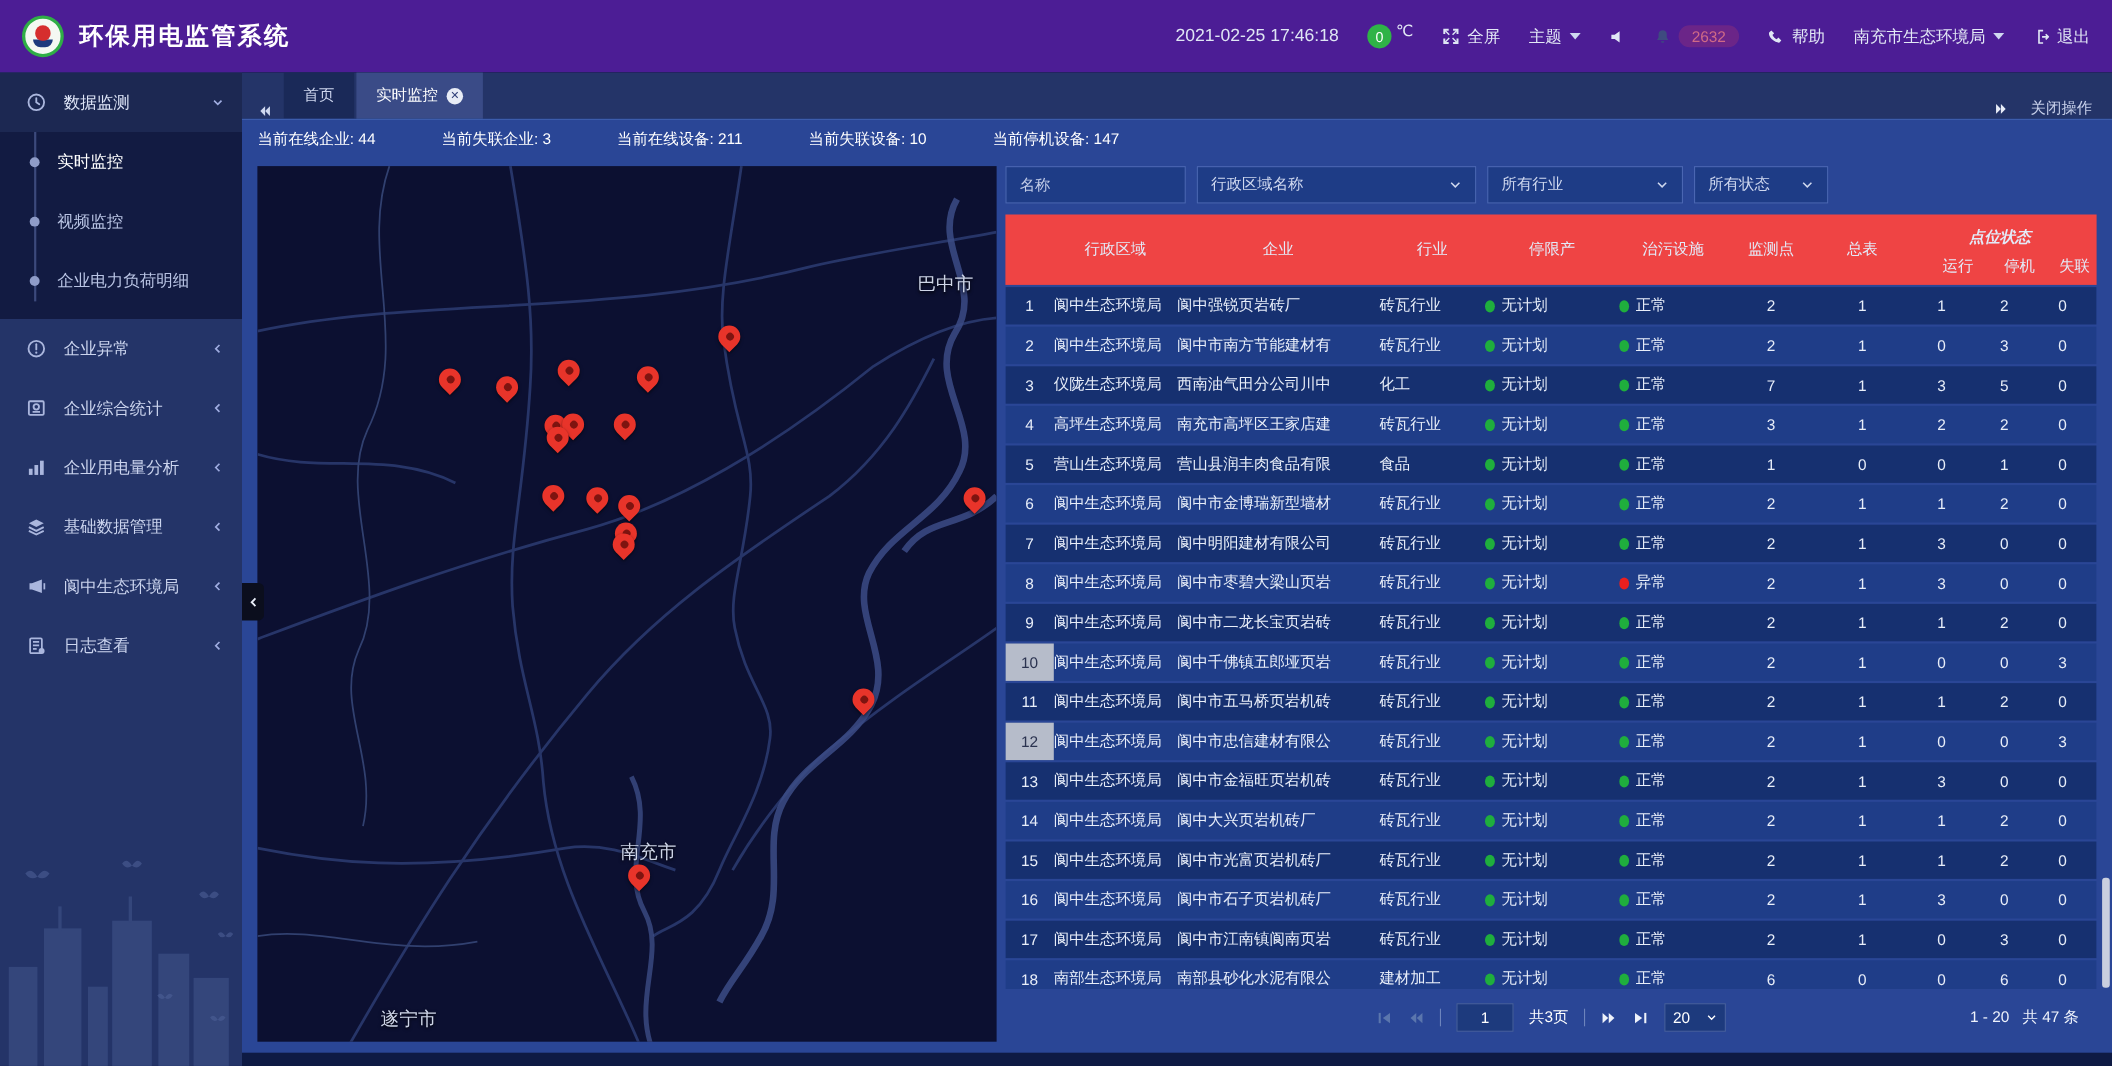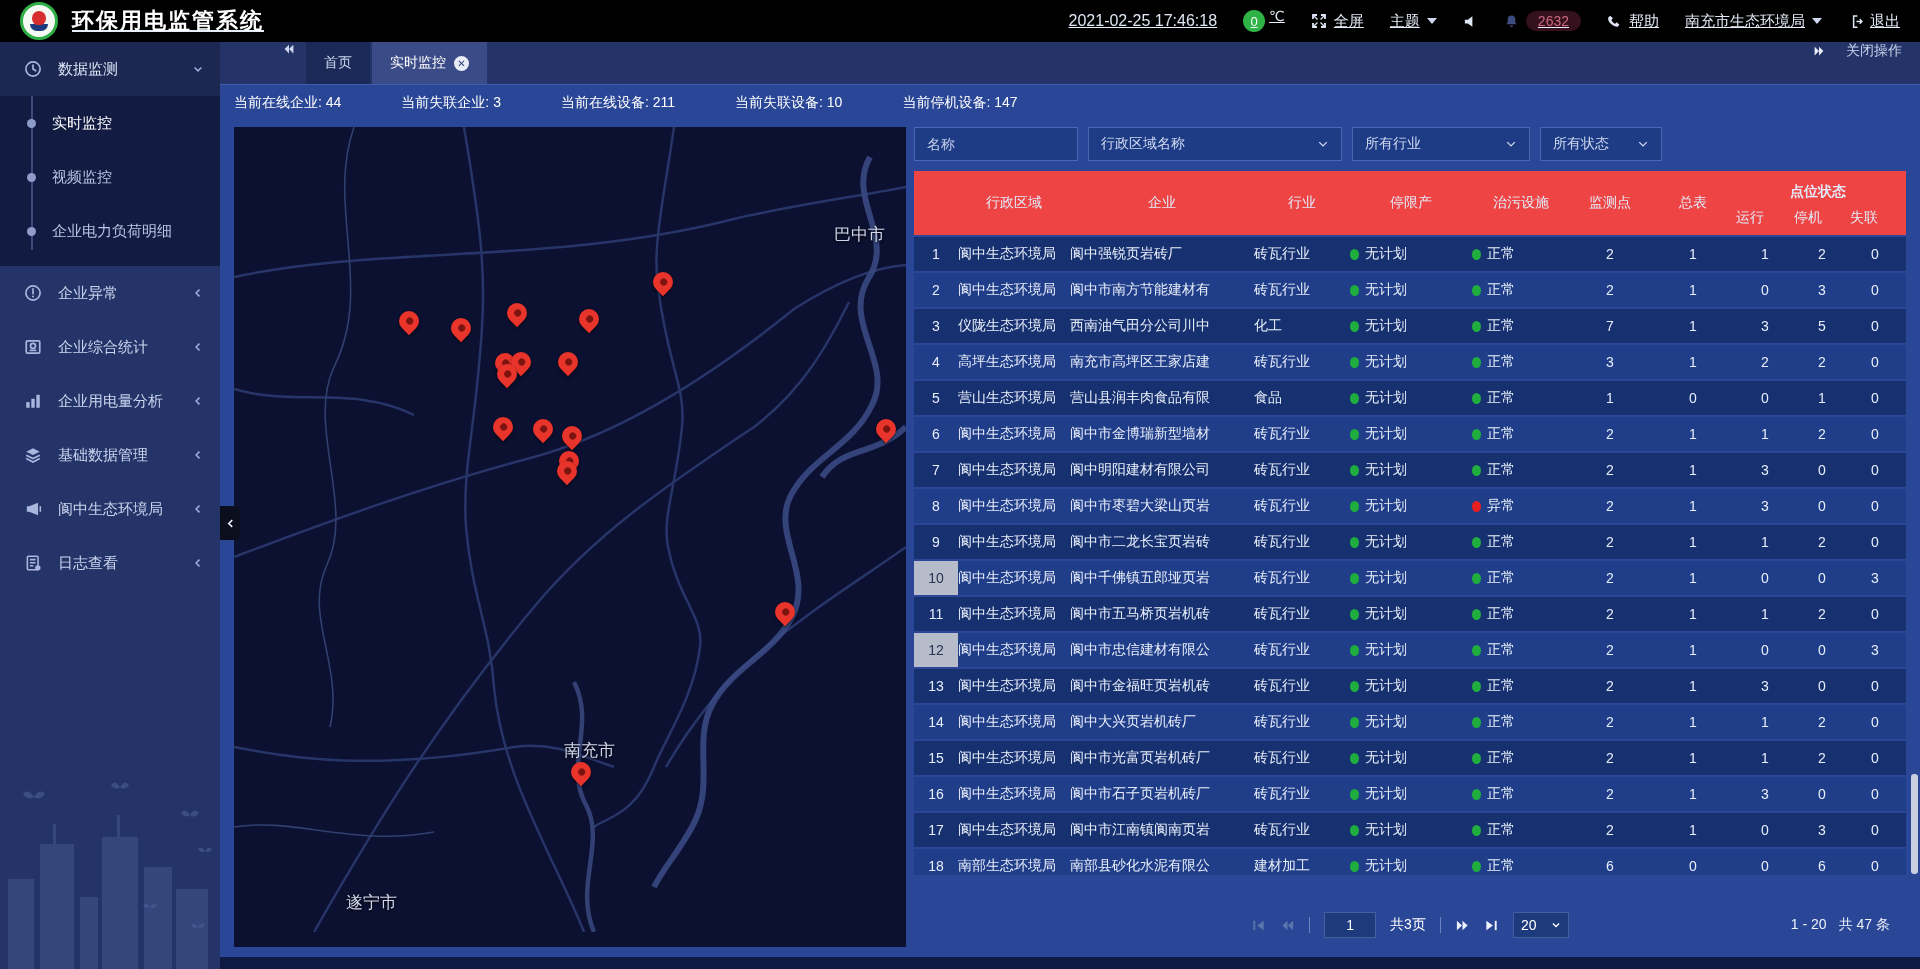--- a/index.html
+++ b/index.html
@@ -1,21 +1,21 @@
 <!DOCTYPE html>
 <html><head>
 <meta charset="utf-8">
 <style>
   * { margin:0; padding:0; box-sizing:border-box; }
   html,body { width:1920px; height:969px; overflow:hidden; }
   body { font-family:"Liberation Sans","DejaVu Sans",sans-serif; background:#0e1638; color:#e8eef9; }
   .app { display:flex; flex-direction:column; height:100%; }
 
   
-  .header { height:42px; background:#000000; display:flex; align-items:center; flex:0 0 auto;text-decoration:underline; }
+  .header { height:66px; background:#4c1d95; display:flex; align-items:center; flex:0 0 auto; }
   .logo { width:38px; height:38px; border-radius:50%; background:#f4f8f2; border:3px solid #2fae46; margin:0 14px 0 20px; position:relative; flex:0 0 auto; }
   .logo::after { content:''; position:absolute; left:9px; top:6px; width:14px; height:14px; background:#d62e2e; border-radius:50% 50% 45% 45%; }
   .logo::before { content:''; position:absolute; left:7px; top:19px; width:18px; height:7px; background:#1d3a7d; border-radius:0 0 9px 9px; }
   .app-title { font-size:22px; font-weight:bold; color:#ffffff; letter-spacing:2px; }
   .header-right { margin-left:auto; display:flex; align-items:center; gap:26px; padding-right:20px; font-size:15px; color:#e3e9f6;justify-content:center; }
   .datetime { font-size:16px; color:#dfe6f4; }
   .temp-wrap { display:flex; align-items:flex-start; gap:4px; }
   .temp-circle { width:22px; height:22px; border-radius:50%; background:#2fb347; color:#fff; font-size:13px; display:flex; align-items:center; justify-content:center; }
   .temp-unit { font-size:14px; margin-top:-2px; }
   .h-item { display:flex; align-items:center; gap:7px; cursor:pointer; white-space:nowrap; }
@@ -35,21 +35,21 @@
   .mi.parent-open { background:#1c2852; color:#dfe6f8; }
   .submenu { background:#121b42; position:relative; padding:0 0 8px 0; }
   .submenu::before { content:''; position:absolute; left:31px; top:0; bottom:16px; width:2px; background:#3c4a7c; }
   .smi { height:54px; display:flex; align-items:center; padding-left:52px; color:#b9c4e4; font-size:15px; cursor:pointer; position:relative; }
   .smi .dot { position:absolute; left:27px; top:23px; width:9px; height:9px; border-radius:50%; background:#8f9cc8; }
   .smi.active { color:#ffffff; }
   .watermark { position:absolute; bottom:0; left:0; pointer-events:none; }
 
   
   .main { flex:1; display:flex; flex-direction:column; background:#0e1a44; min-width:0; position:relative; }
-  .tabbar { height:42px; background:#243468; display:flex; align-items:flex-start; flex:0 0 auto;padding-left:48px; }
+  .tabbar { height:42px; background:#243468; display:flex; align-items:flex-end; flex:0 0 auto; }
   .tab-collapse { margin:0 10px 0 14px; color:#cfd8f0; display:flex; cursor:pointer; }
   .tab { height:42px; display:flex; align-items:center; gap:8px; padding:0 18px; font-size:14px; color:#cdd5ee; background:#1a2958; cursor:pointer; }
   .tab + .tab { margin-left:2px; }
   .tab.active { background:#3a4b87; color:#ffffff; }
   .tab-close { width:15px; height:15px; border-radius:50%; background:#e8ecf6; color:#32427a; font-size:10px; line-height:15px; text-align:center; cursor:pointer; }
   .tab-actions { margin-left:auto; display:flex; align-items:center; gap:20px; padding-right:18px; }
   .tab-actions .d-right { color:#e8edf8; display:flex; cursor:pointer; }
   .close-ops { color:#c7d0ea; font-size:14px; cursor:pointer; }
 
   .content { flex:1; background:#2a4696; display:flex; flex-direction:column; min-height:0; margin-bottom:12px; border-top:1px solid #3f5fae; }
@@ -73,23 +73,23 @@
   .f-input { width:164px; background:#1e3c86; border:1px solid #4a66b2; color:#e4eaf8; font-size:14px; padding:0 12px; outline:none; }
   .f-input::placeholder { color:#c3cdе8; color:#c3cde8; }
   .f-select { justify-content:space-between; cursor:pointer; }
   .f-select svg { color:#cfd8ef; }
   .w1 { width:254px; } .w2 { width:178px; } .w3 { width:122px; }
 
   .thead { height:64px; background:#ef4444; display:flex; color:#e3eaf8; font-size:14px; flex:0 0 auto; }
   .hc { display:flex; align-items:center; justify-content:center; }
   .c0{width:44px}.c1{width:112px}.c2{width:184px}.c3{width:96px}.c4{width:122px}.c5{width:98px}.c6{width:80px}.c7{width:86px}.c8{width:58px}.c9{width:56px}.c10{width:50px}
   .hgroup { width:164px; display:flex; flex-direction:column; }
-  .hg-top { height:30px; display:flex; align-items:flex-end; justify-content:center; font-weight:bold; }
+  .hg-top { height:30px; display:flex; align-items:flex-end; justify-content:center; font-style:italic; font-weight:bold; }
   .hg-bottom { flex:1; display:flex; align-items:center; }
-  .hg-bottom span { display:block; text-align:left; }
+  .hg-bottom span { display:block; text-align:right; }
   .hg-bottom .s0{width:58px}.hg-bottom .s1{width:56px}.hg-bottom .s2{width:50px}
 
   .tbody { height:640px; overflow:hidden; flex:0 0 auto; }
   .row { height:34px; margin-top:2px; display:flex; align-items:center; font-size:14px; color:#e8eef9; cursor:pointer; }
   .row.odd { background:#163070; }
   .row.even { background:#1f3d88; }
   .cell { display:flex; align-items:center; justify-content:center; height:100%; overflow:hidden; white-space:nowrap; }
   .cell.left { justify-content:flex-start; }
   .cell.c0.hl { background:#b6bcca; color:#2b3350; }
   .sdot { width:9px; height:11px; border-radius:50%; margin-right:6px; flex:0 0 auto; }

